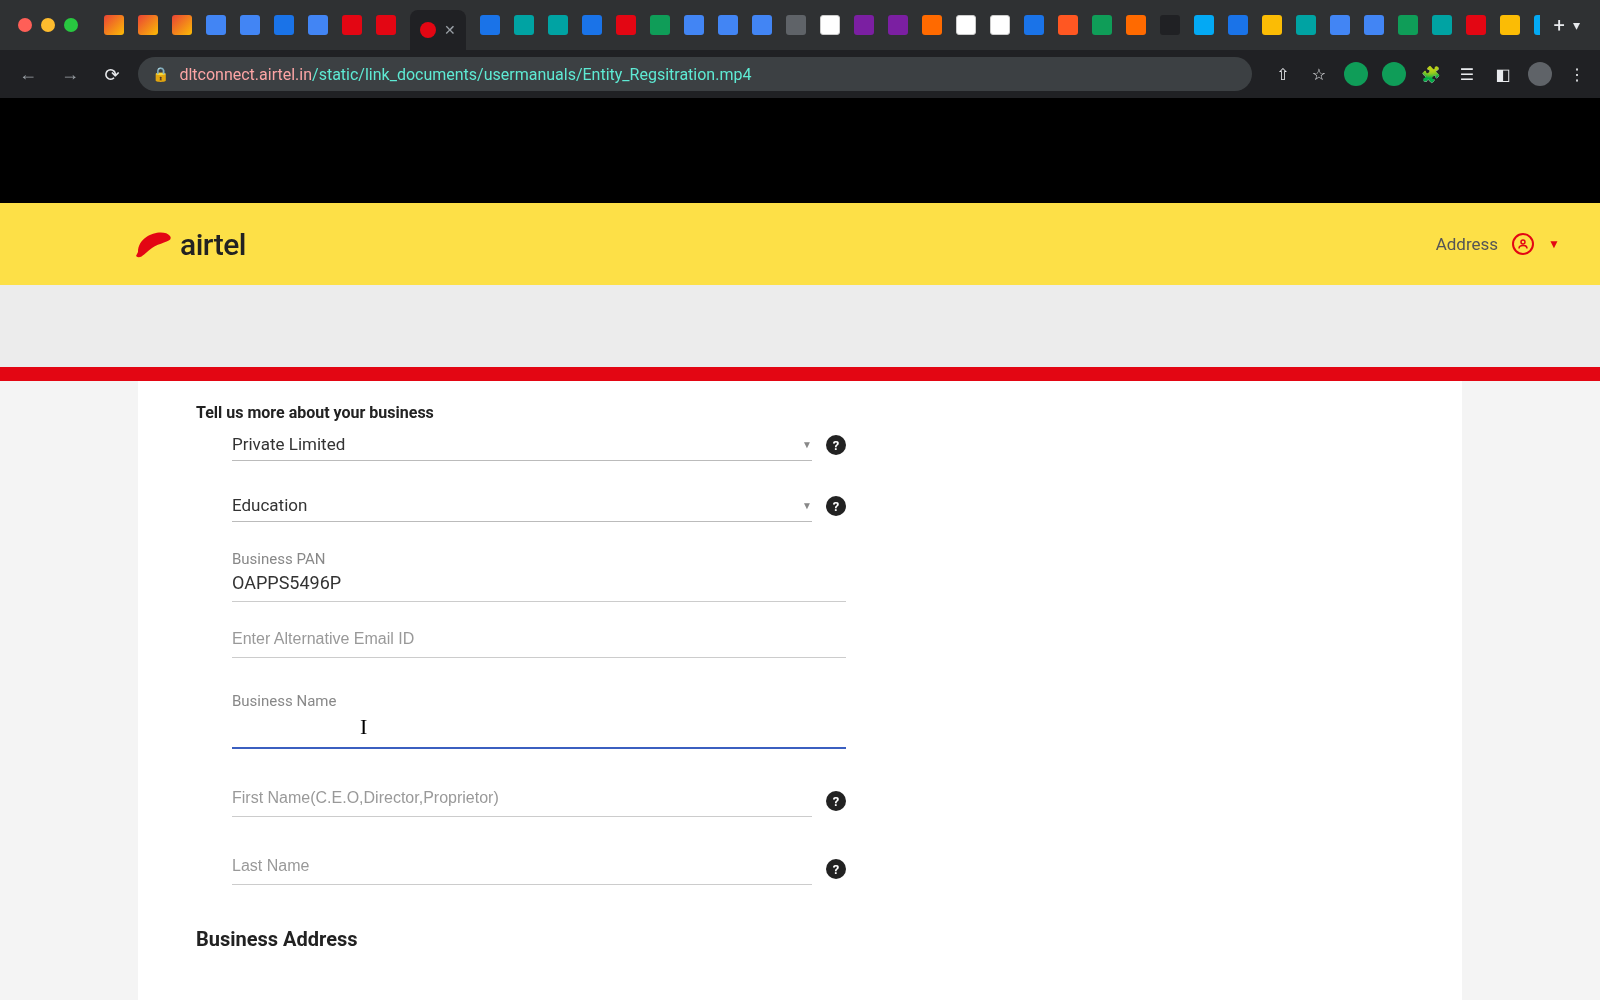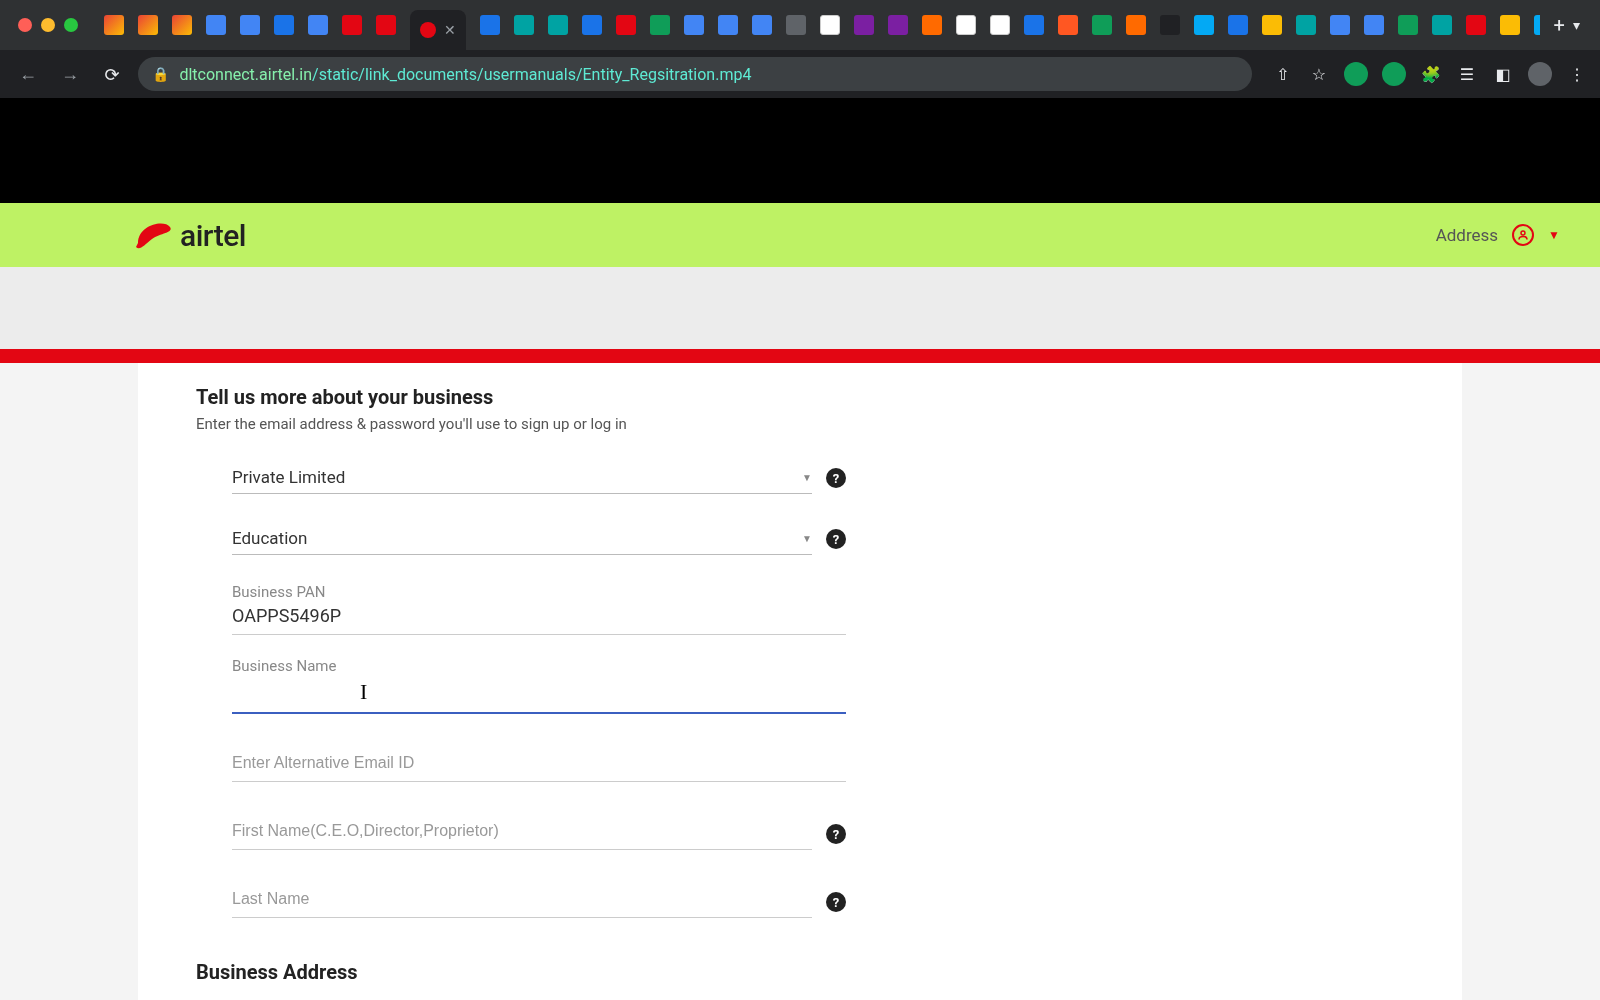--- a/index.html
+++ b/index.html
@@ -19,51 +19,51 @@
     .active-tab .favicon{ width:16px;height:16px;border-radius:50%;background:#e30613; }
     .active-tab .close{ color:#9aa0a6; font-size:14px; }
     .new-tab { color:#e8eaed; font-size:20px; margin-left:6px;}
     .chevron-down { color:#e8eaed; margin-left:auto; font-size:14px; margin-right:8px;}
 
     .addr-bar { height: 48px; background:#202124; display:flex; align-items:center; padding:0 12px; gap:10px; }
     .nav-btn { width:32px; height:32px; display:flex;align-items:center;justify-content:center; color:#9aa0a6; border-radius:50%; font-size:18px;}
     .nav-btn.enabled{ color:#e8eaed; }
     .url-field { flex:1; height:34px; background:#3c4043; border-radius:17px; display:flex; align-items:center; padding:0 14px; gap:10px; color:#e8eaed; font-size:16px;}
     .lock{ color:#9aa0a6; font-size:14px;}
-    .url-host{color:#86efac;}
+    .url-host{color:#fca5a5;}
     .url-path{color:#5eead4;}
     .addr-right{ display:flex; align-items:center; gap:14px; margin-left:10px;}
     .addr-right .icon{ width:22px;height:22px; color:#e8eaed; display:flex;align-items:center;justify-content:center; font-size:16px;}
     .circ-icon{ width:24px;height:24px;border-radius:50%; }
     .avatar{ background:#5f6368; }
 
     
     .video-area { background:#000; height: 902px; display:flex; flex-direction:column;}
     .letterbox-top { height: 105px; background:#000; }
     .page-frame { background:#fff; flex:1; position:relative; overflow:hidden;}
     .page-scroll{ position:absolute; right:0; top:0; width:16px; height:100%; background:#f1f1f1;}
     .page-scroll .thumb{ position:absolute; right:2px; top:4px; width:12px; height:260px; background:#c1c1c1; border-radius:6px;}
     .page-scroll .down-arrow{ position:absolute; bottom:2px; left:0; right:0; text-align:center; font-size:10px; color:#888;}
 
     .page-inner{ height:100%; background:#f4f4f4; position:relative;}
 
-    .topbar{ height:64px; background:#bef264; display:flex; align-items:center; padding:0 40px 0 130px; }
+    .topbar{ height:82px; background:#fde047; display:flex; align-items:center; padding:0 40px 0 130px; }
     .logo{ display:flex; align-items:center; gap:6px;}
     .logo-mark{ width:44px;height:44px; position:relative;}
     .logo-mark svg{ width:44px;height:44px;}
     .logo-text{ font-size:30px; font-weight:500; color:#222; letter-spacing:-0.5px;}
     .topbar-right{ margin-left:auto; display:flex; align-items:center; gap:14px; color:#555; font-size:17px;}
     .user-badge{ width:22px;height:22px; border:2px solid #e30613; border-radius:50%; display:flex;align-items:center;justify-content:center; color:#e30613;}
     .user-caret{ color:#e30613; font-size:12px;}
 
     .gray-band{ height:82px; background:#ececec; }
     .red-bar{ height:14px; background:#e30613; }
 
     .form-card{ background:#fff; margin: 0 138px; padding: 22px 58px 40px 58px; min-height: 620px; position:relative;}
-    .form-title{ font-size:20px; font-weight:700; color:#222; margin-bottom:6px;}
+    .form-title{ font-size:16px; font-weight:700; color:#222; margin-bottom:6px;}
     .form-sub{ font-size:15px; color:#555; margin-bottom:28px;}
 
     .field-row{ display:flex; align-items:flex-end; gap:14px; margin-bottom:28px; max-width:650px;}
     .field{ flex:1; position:relative;margin-left:36px;}
     .select-field{ border-bottom:1px solid #bbb; padding:6px 0; display:flex; align-items:center; color:#333; font-size:17px;}
     .select-field .caret{ margin-left:auto; color:#888; font-size:10px;}
     .help-icon{ width:20px;height:20px; border-radius:50%; background:#222; color:#fff; display:flex;align-items:center;justify-content:center; font-size:13px; font-weight:700; flex-shrink:0; margin-bottom:6px;}
 
     .float-label{ font-size:15px; color:#888; margin-bottom:4px; display:block;}
     .text-input{ width:100%; border:none; border-bottom:1px solid #ccc; font-size:18px; color:#333; padding:4px 0 8px 0; outline:none; background:transparent;}
@@ -203,21 +203,20 @@
           </span>
           <span class="user-caret">▼</span>
         </div>
       </div>
 
       <div class="gray-band"></div>
       <div class="red-bar"></div>
 
       <div class="form-card">
         <div class="form-title">Tell us more about your business</div>
-        <div class="form-sub">Enter the email address &amp; password you'll use to sign up or log in</div>
 
         <div class="field-row">
           <div class="field">
             <div class="select-field">
               <span>Private Limited</span>
               <span class="caret">▼</span>
             </div>
           </div>
           <div class="help-icon">?</div>
         </div>
@@ -229,39 +228,39 @@
               <span class="caret">▼</span>
             </div>
           </div>
           <div class="help-icon">?</div>
         </div>
 
         <div class="field-row" style="margin-bottom:22px">
           <div class="field">
             <span class="float-label">Business PAN</span>
             <span class="static-val">OAPPS5496P</span>
+          </div>
+        </div>
+
+        <div class="field-row" style="margin-bottom:34px">
+          <div class="field">
+            <input class="text-input" placeholder="Enter Alternative Email ID" style="">
           </div>
         </div>
 
         <div class="field-row" style="margin-bottom:34px">
           <div class="field" style="position:relative">
             <span class="float-label">Business Name</span>
             <input class="text-input focused" value="" style="">
             <span class="ibeam" style="position:absolute; left:128px; top:22px;">I</span>
           </div>
         </div>
 
         <div class="field-row" style="margin-bottom:34px">
           <div class="field">
-            <input class="text-input" placeholder="Enter Alternative Email ID" style="">
-          </div>
-        </div>
-
-        <div class="field-row" style="margin-bottom:34px">
-          <div class="field">
             <input class="text-input" placeholder="First Name(C.E.O,Director,Proprietor)" style="">
           </div>
           <div class="help-icon">?</div>
         </div>
 
         <div class="field-row" style="margin-bottom:28px">
           <div class="field">
             <input class="text-input" placeholder="Last Name" style="">
           </div>
           <div class="help-icon">?</div>

